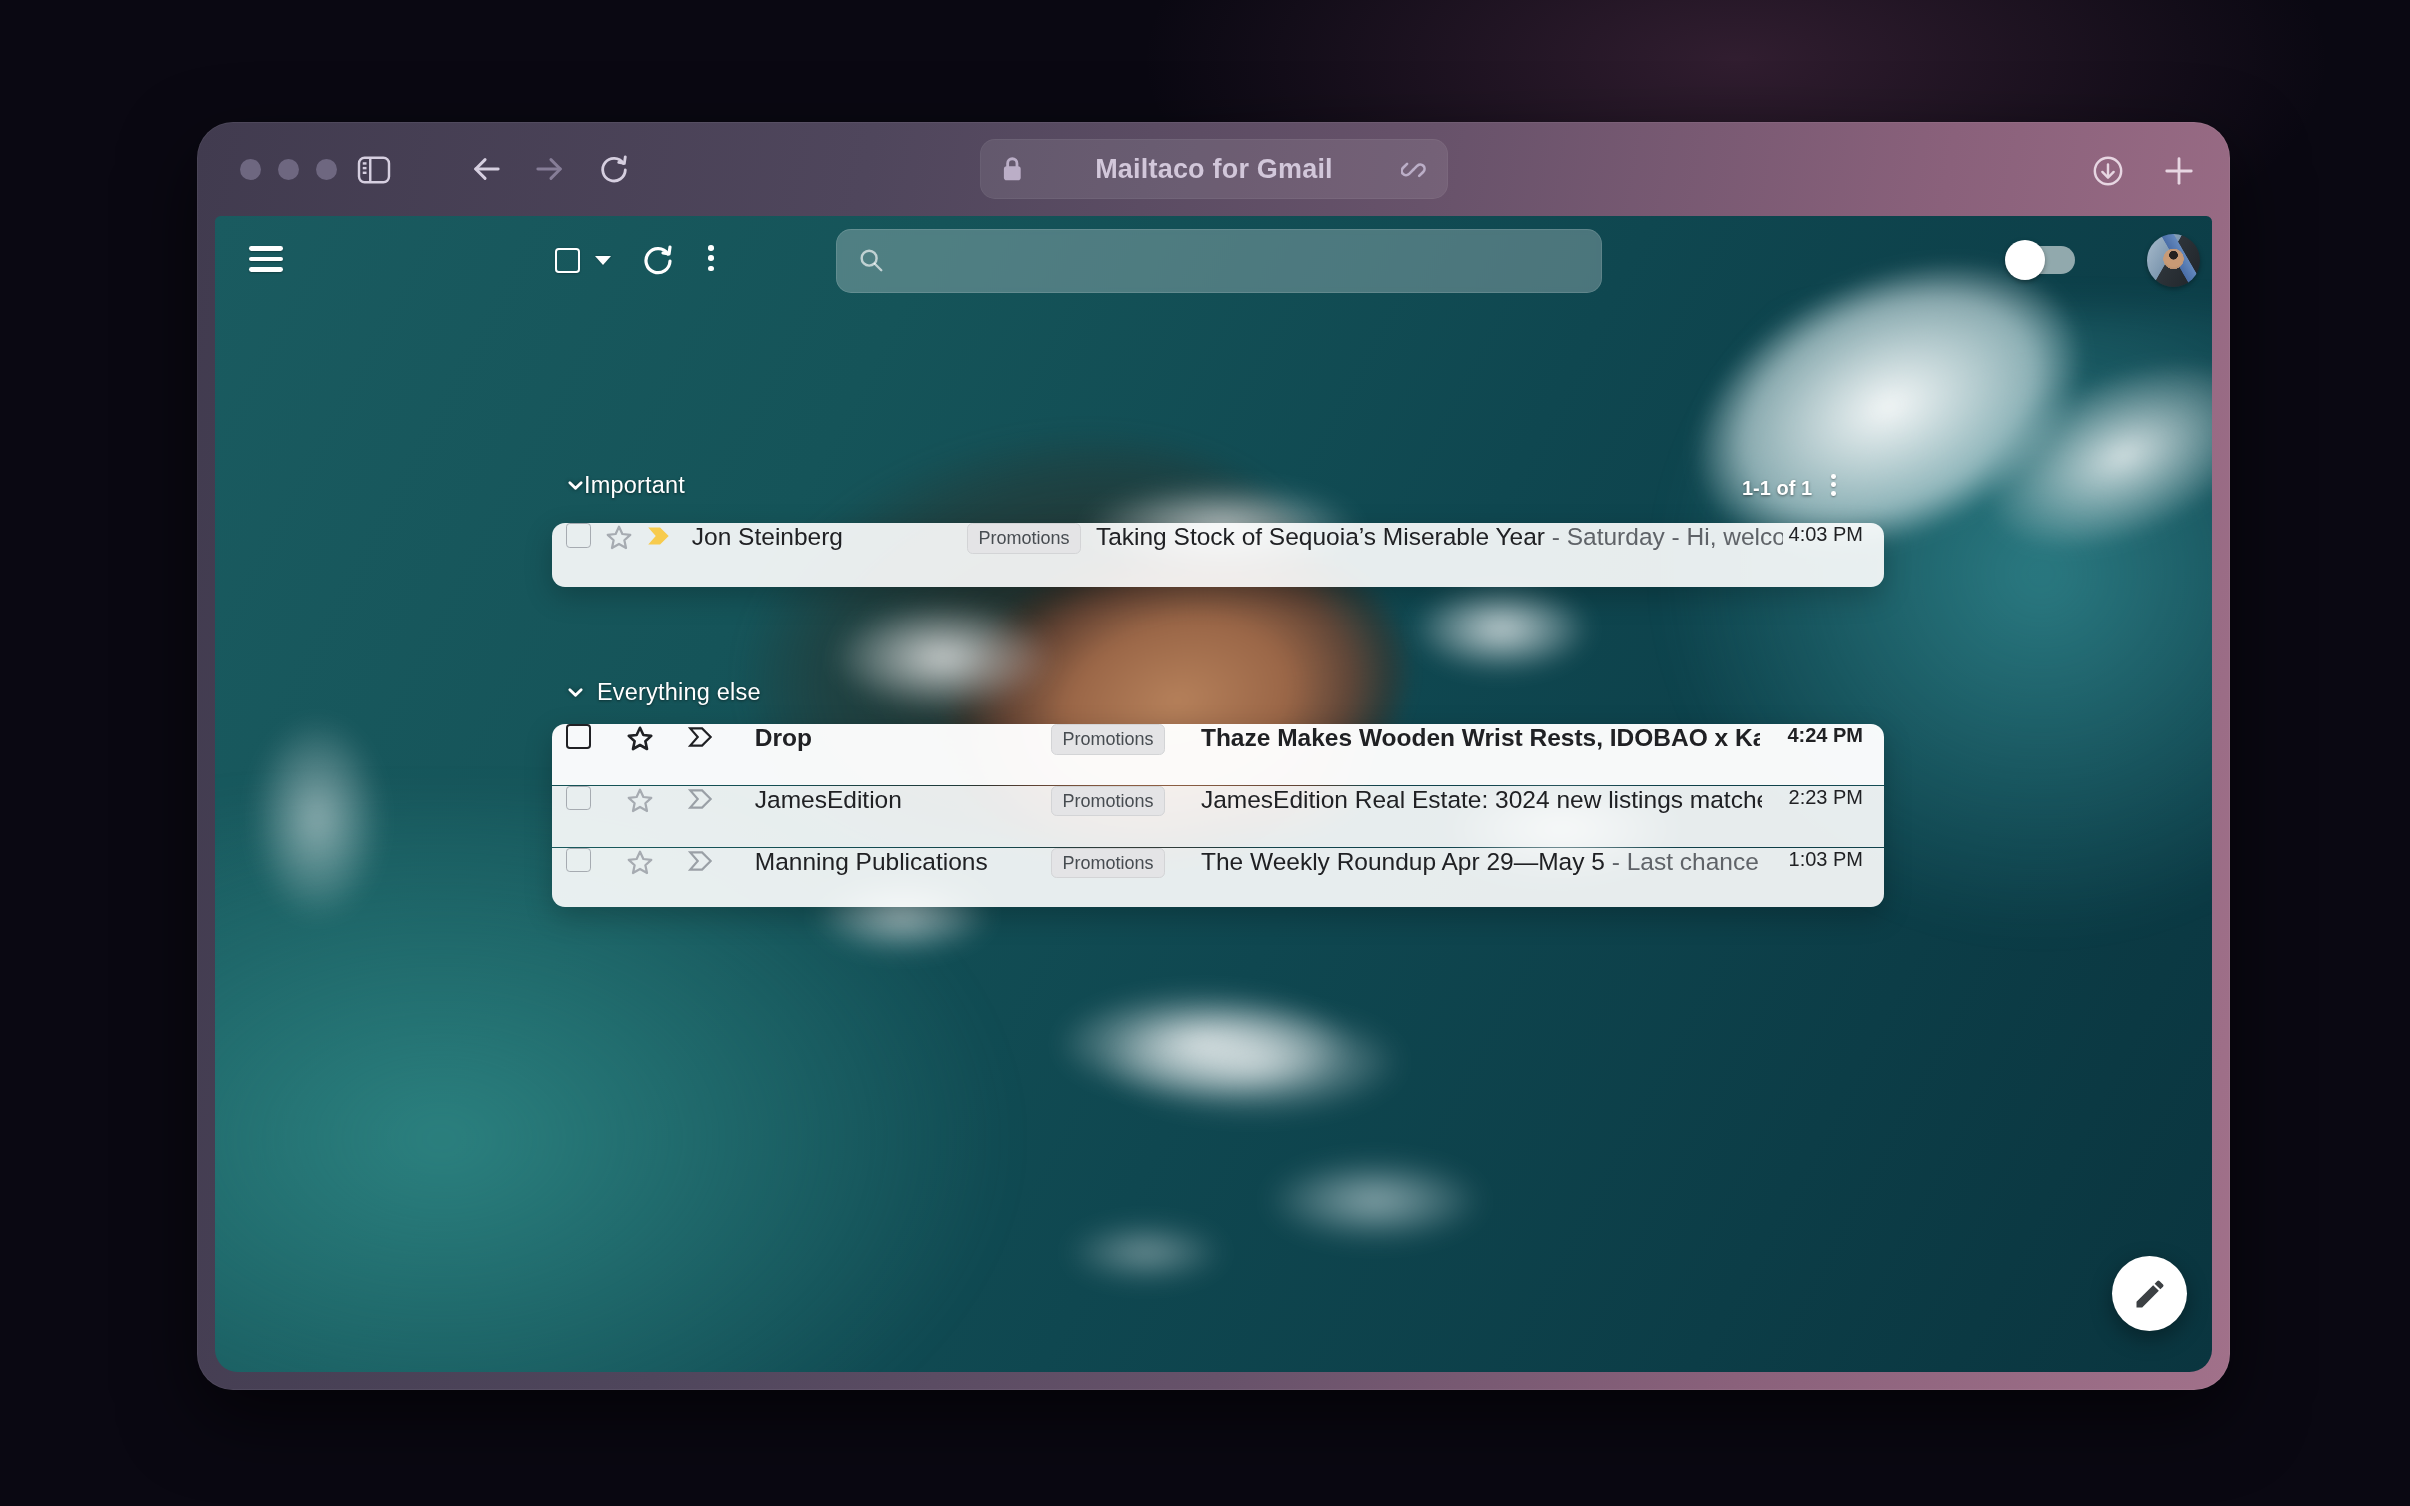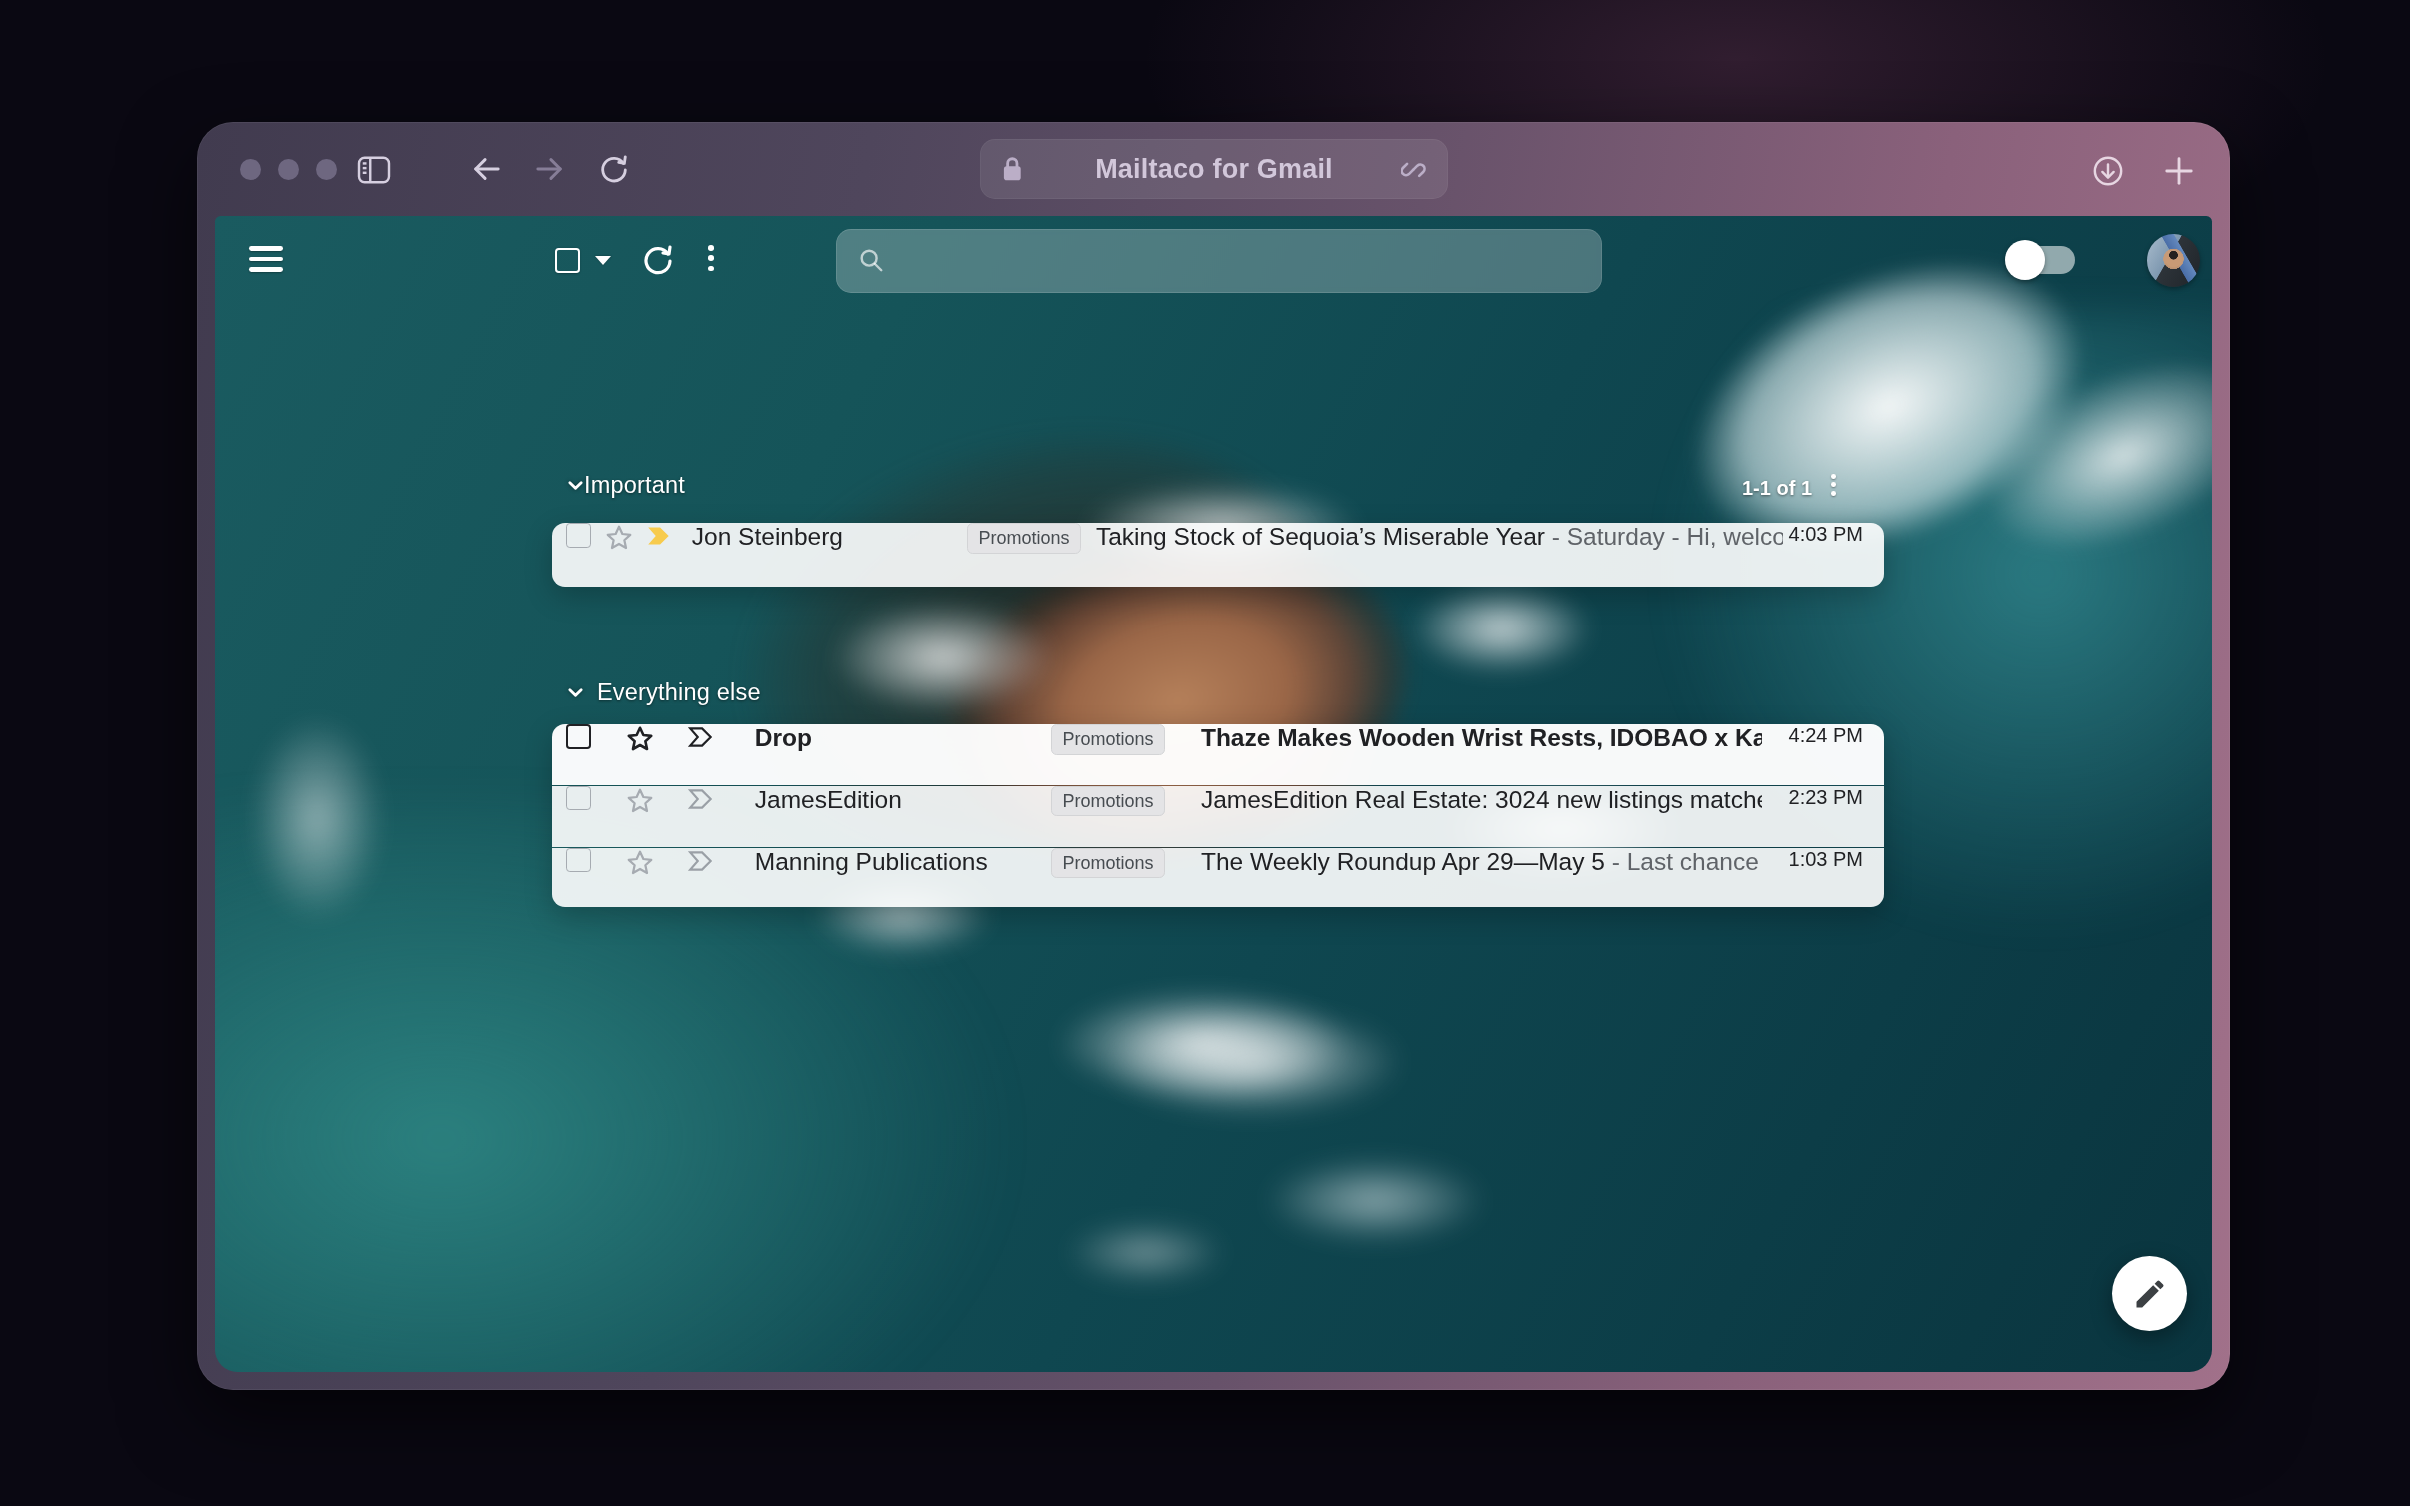--- a/index.html
+++ b/index.html
@@ -146,21 +146,21 @@
   .unread .row-star{ color:#202124; }
   .row-marker{ flex:0 0 28px; margin-left:11.3px; }
   .row-sender{ flex:0 0 264px; margin-left:19px; font-size:24.5px; color:#202124; white-space:nowrap; overflow:hidden; }
   .unread .row-sender{ font-weight:700; }
   .chip{ margin-left:11.3px; flex:0 0 auto; font-size:18px; font-weight:500; color:#474c51;
     background:#e4e4e6; border:0.9px solid #d3d4d6; border-radius:5.6px; padding:3.8px 10.4px; white-space:nowrap; }
   .row-text{ flex:1 1 auto; margin-left:15px; font-size:24.5px; color:#202124; white-space:nowrap; overflow:hidden; }
   .unread .row-text{ font-weight:700; }
   .row-text .snippet{ color:#5f6368; font-weight:400; }
   .row-time{ flex:0 0 auto; margin-left:6px; margin-right:21px; font-size:20px; color:#202124; white-space:nowrap; }
-  .unread .row-time{ font-weight:400; }
+  .unread .row-time{ font-weight:700; }
   .sep{ height:0.9px; background:rgba(32,33,36,.06); }
 
   
   .compose{ position:absolute; left:1897px; top:1040px; width:75px; height:75px; border-radius:50%;
     background:#fff; box-shadow:0 7.5px 21px rgba(0,0,0,.35); display:flex; align-items:center; justify-content:center;
     color:#3c4043; }
 </style>
 </head>
 <body>
 

